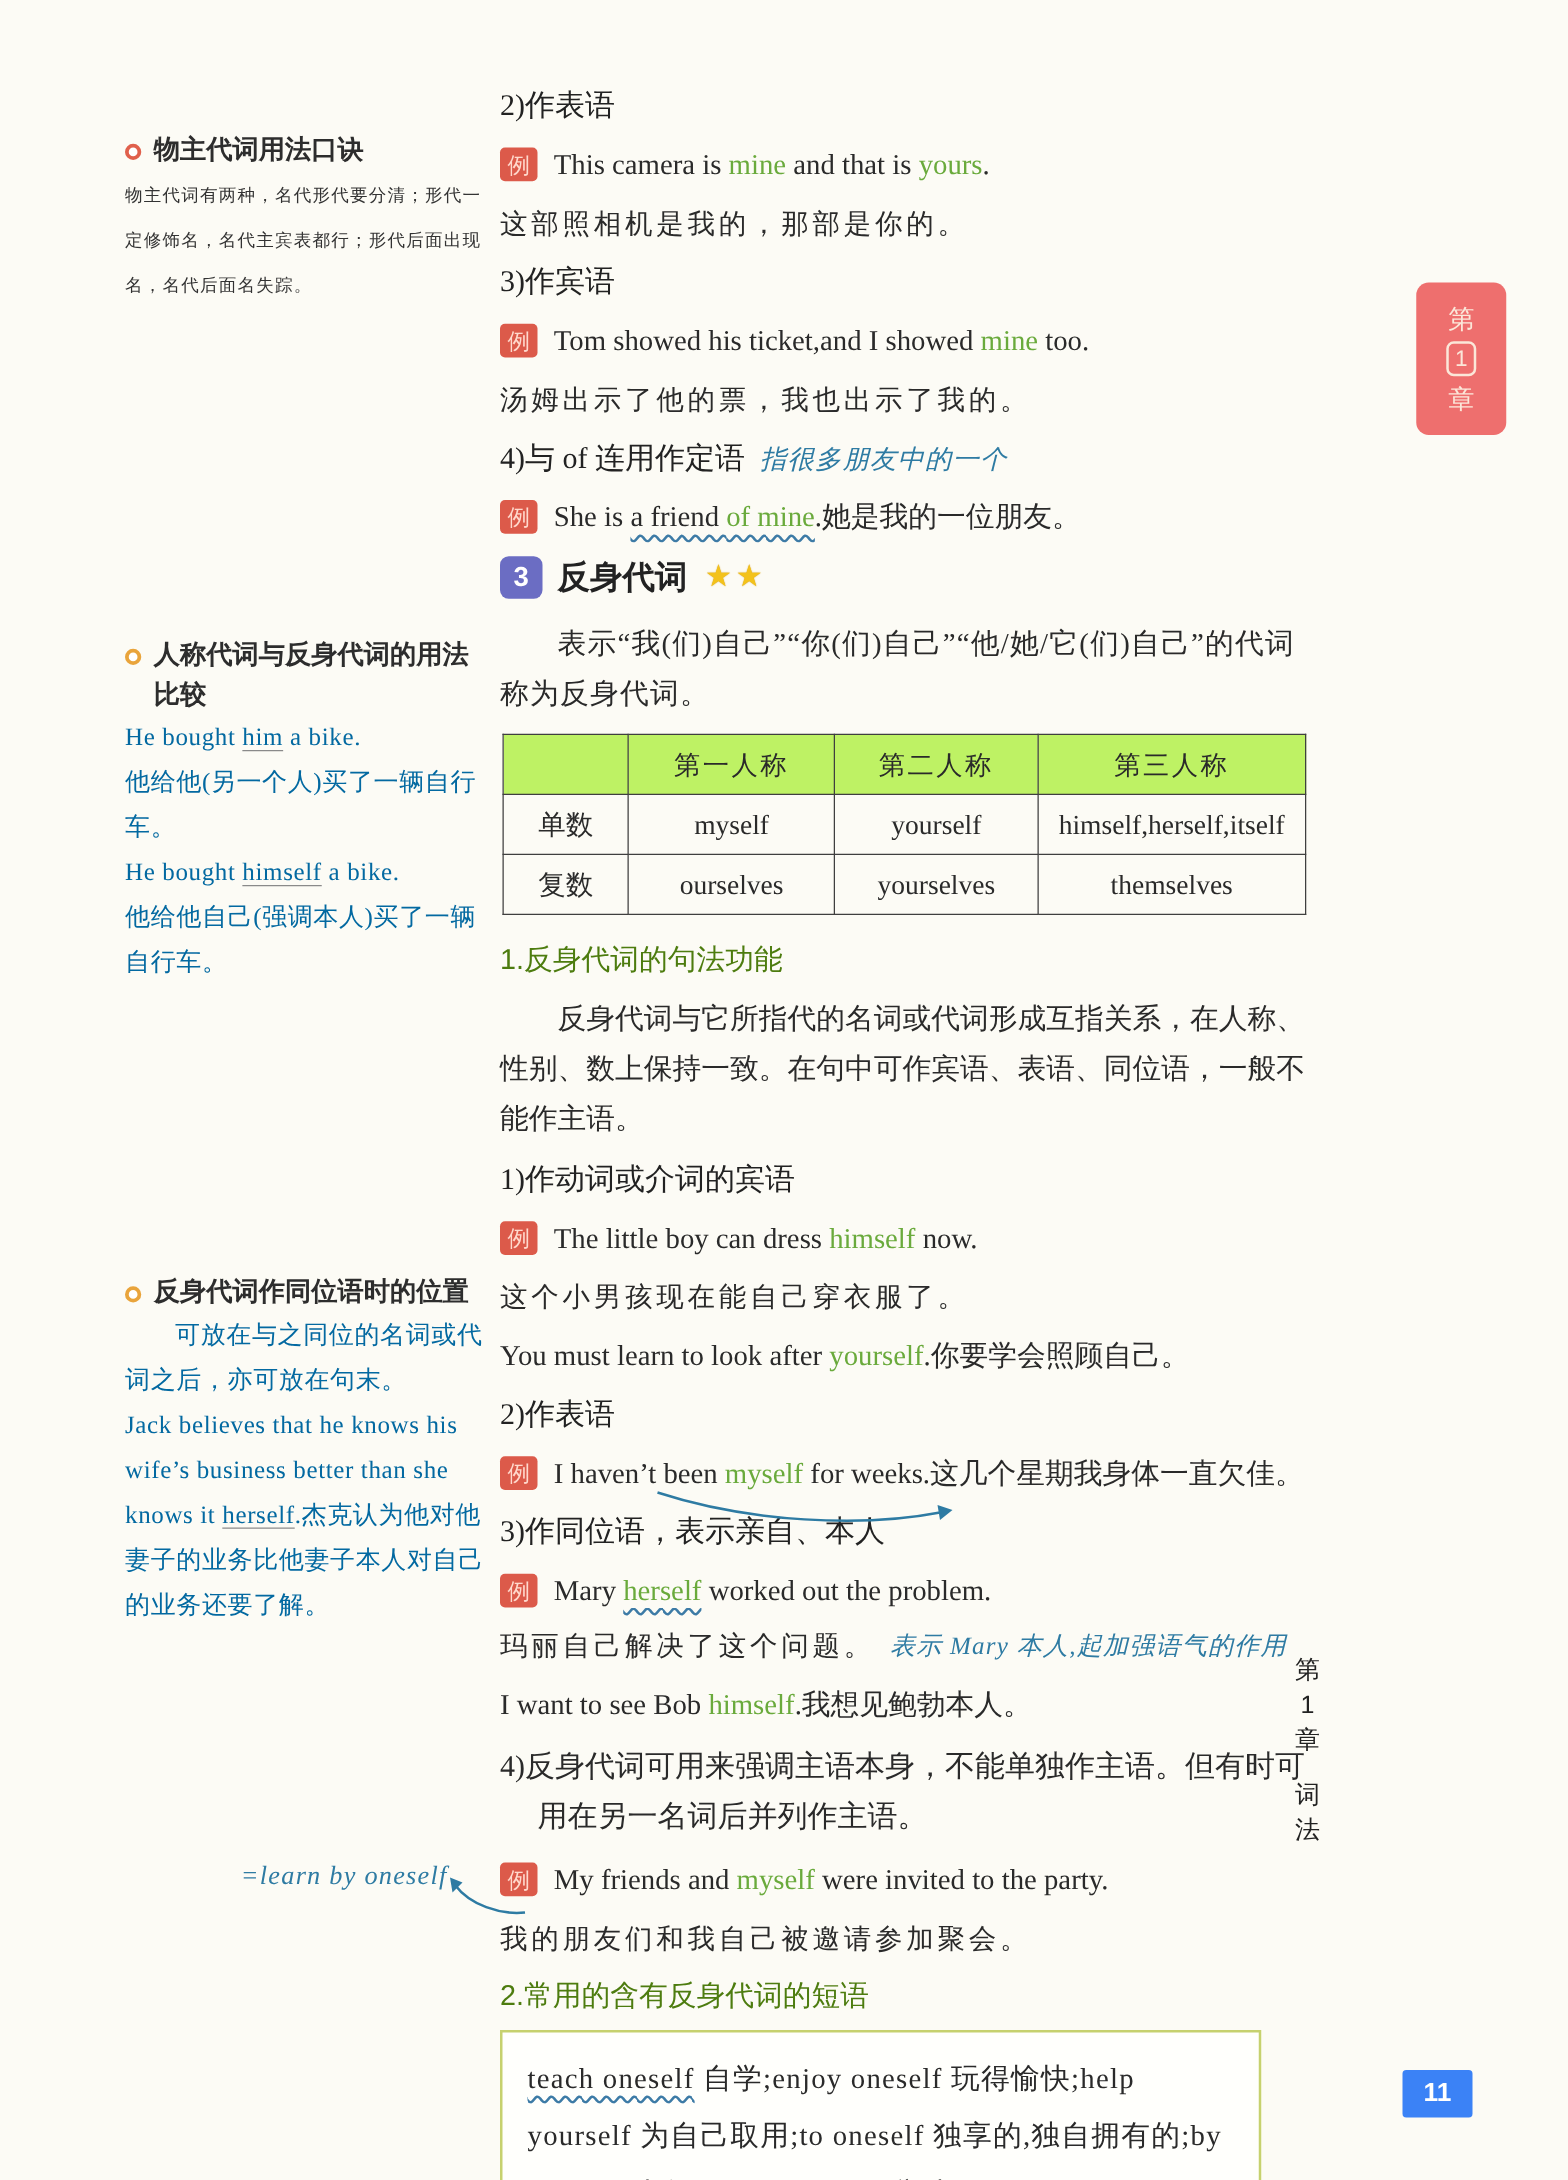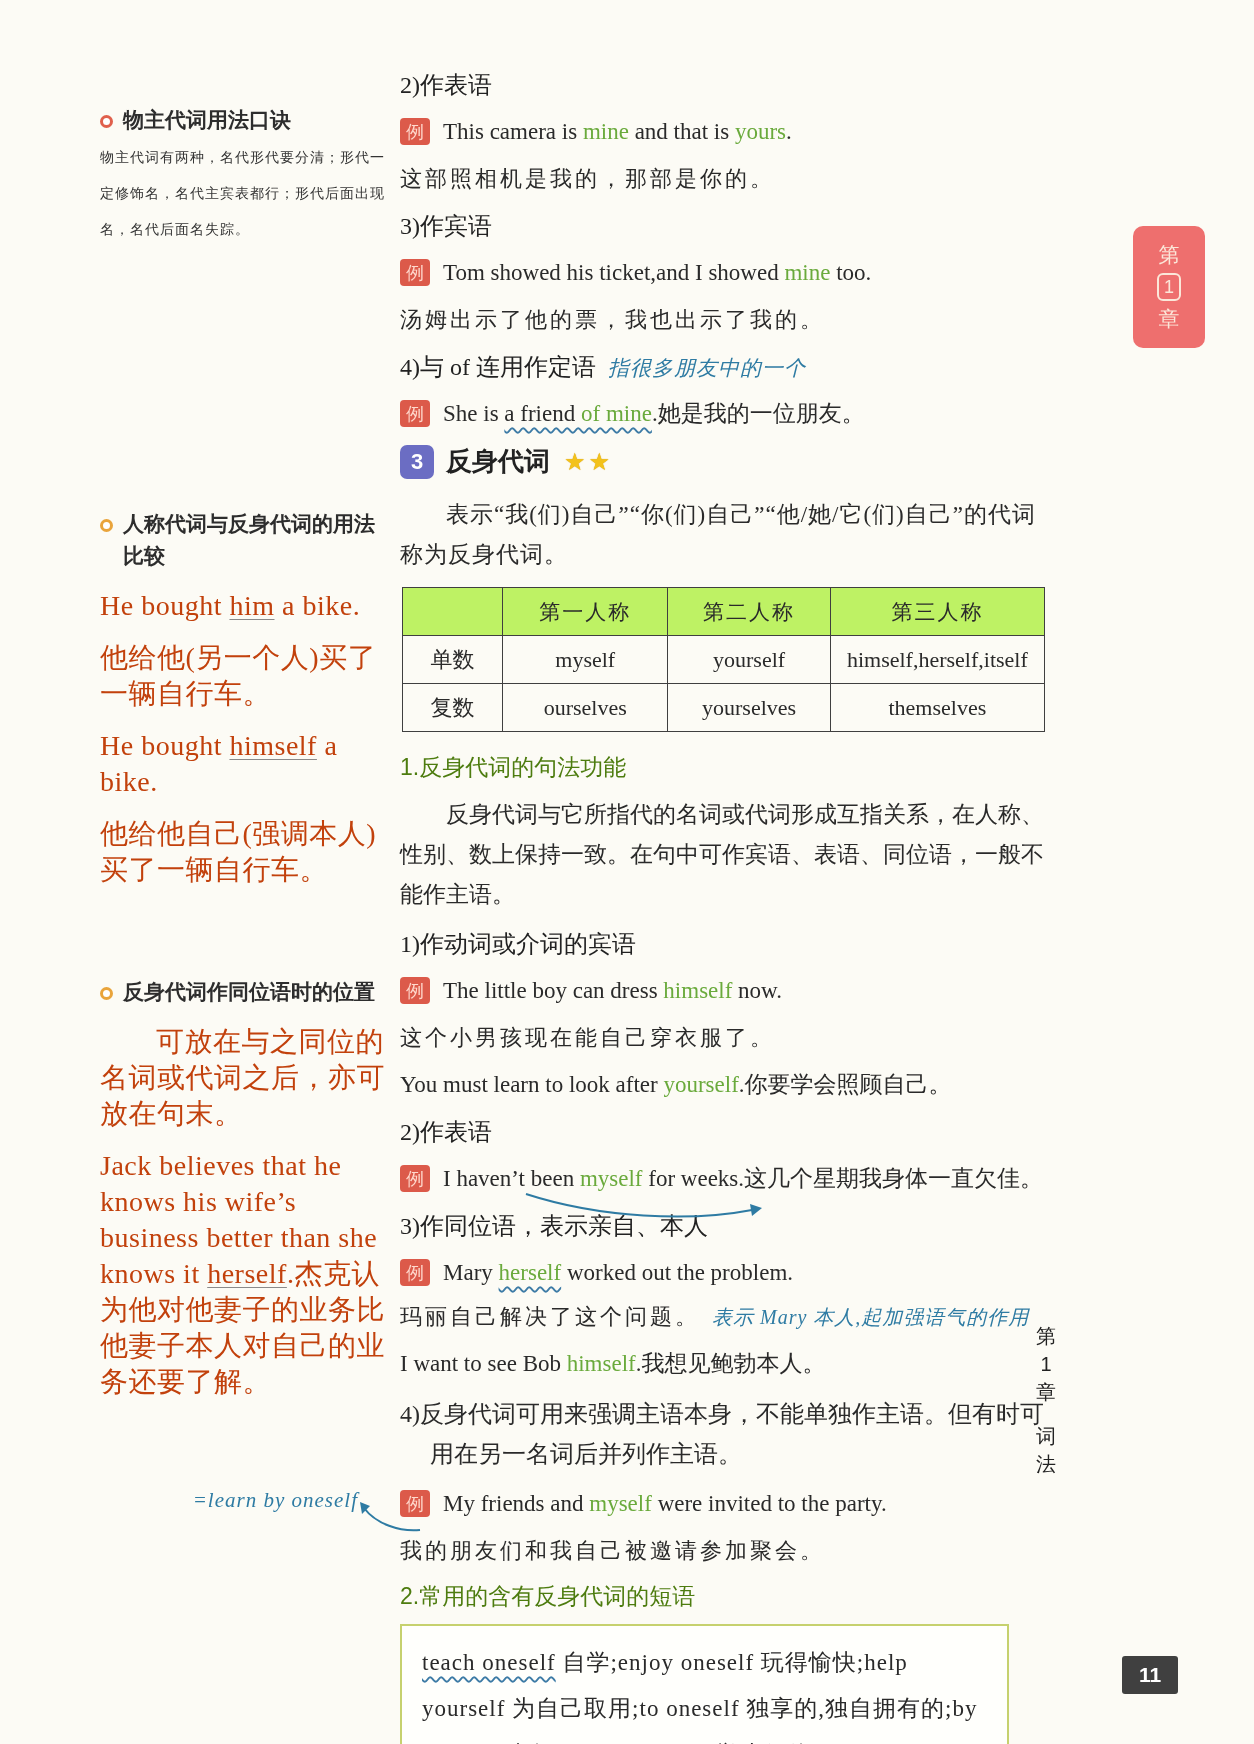--- a/index.html
+++ b/index.html
@@ -15,21 +15,21 @@
   .hand{color:#2e7ba3;font-style:italic;letter-spacing:1px;font-family:"Liberation Serif",serif;}
   
   .sidebar{position:absolute;left:100px;top:0;width:295px;}
   .side-note{position:absolute;left:0;width:295px;}
   .side-title{display:flex;align-items:flex-start;font-family:"Liberation Sans","DejaVu Sans",sans-serif;
     font-weight:bold;font-size:21px;line-height:32px;color:#2d2d2d;}
   .bullet{flex:0 0 auto;width:7px;height:7px;border-radius:50%;margin:11px 10px 0 0;background:#fff;}
   .bullet.red{border:3px solid #e0604c;}
   .bullet.org{border:3px solid #e9a43b;}
   .side-body{font-size:14px;line-height:36px;letter-spacing:1px;margin-top:4px;color:#333;}
-  .side-line{font-size:28px;line-height:36px;letter-spacing:.5px;color:#c2410c;margin-top:16px;}
+  .side-line{font-size:20px;line-height:36px;letter-spacing:.5px;color:#0369a1;}
   .margin-note{position:absolute;left:118px;top:1488px;width:240px;text-align:right;font-size:21px;}
   
   .main{position:absolute;left:400px;top:68px;width:645px;}
   .h-cn{font-size:24px;line-height:34px;margin:0 0 13px 0;color:#222;}
   .ex-line{display:flex;align-items:flex-start;font-size:23px;line-height:34px;margin:0 0 13px 0;}
   .ex-badge{flex:0 0 auto;width:30px;height:27px;margin:3px 13px 0 0;background:#dc5a4a;color:#ffd9cd;
     font-family:"Liberation Sans","DejaVu Sans",sans-serif;font-size:18px;border-radius:4px;
     display:flex;align-items:center;justify-content:center;}
   .zh-line{font-size:22px;line-height:34px;letter-spacing:3px;margin:0 0 13px 0;}
   .mix-line{font-size:23px;line-height:34px;margin:0 0 13px 0;}
@@ -54,21 +54,21 @@
     font-size:23px;line-height:46px;letter-spacing:1px;}
   
   .chapter-tab{position:absolute;left:1133px;top:226px;width:72px;height:122px;background:#ee6f6e;
     border-radius:10px;display:flex;flex-direction:column;align-items:center;justify-content:center;
     color:#fbe7d9;font-size:21px;font-family:"Liberation Sans","DejaVu Sans",sans-serif;}
   .chapter-tab .boxed{border:2px solid #fbe7d9;border-radius:6px;padding:0 5px;margin:4px 0;font-size:18px;line-height:24px;}
   
   .footer-vert{position:absolute;left:1036px;top:1322px;display:flex;flex-direction:column;align-items:center;
     font-size:20px;color:#222;font-family:"Liberation Sans","DejaVu Sans",sans-serif;line-height:28px;}
   .footer-vert .gap{height:16px;}
-  .page-badge{position:absolute;left:1122px;top:1656px;width:56px;height:38px;background:#404040;color:#ffffff;
+  .page-badge{position:absolute;left:1122px;top:1656px;width:56px;height:38px;background:#3b82f6;color:#ffffff;
     font-family:"Liberation Sans","DejaVu Sans",sans-serif;font-weight:bold;font-size:21px;
     display:flex;align-items:center;justify-content:center;border-radius:3px;}
   
   .arrow{position:absolute;pointer-events:none;}
 </style>
 </head>
 <body>
 
 <div class="sidebar">
 
@@ -84,21 +84,21 @@
     <div class="side-title">
       <span class="bullet org"></span>
       <span>人称代词与反身代词的用法比较</span>
     </div>
     <div class="side-line"><span>He bought </span><span class="u">him</span><span> a bike.</span></div>
     <div class="side-line">他给他(另一个人)买了一辆自行车。</div>
     <div class="side-line"><span>He bought </span><span class="u">himself</span><span> a bike.</span></div>
     <div class="side-line">他给他自己(强调本人)买了一辆自行车。</div>
   </div>
 
-  <div class="side-note" style="top:976px;">
+  <div class="side-note" style="top:1018px;">
     <div class="side-title">
       <span class="bullet org"></span>
       <span>反身代词作同位语时的位置</span>
     </div>
     <div class="side-line" style="text-indent:2em;">可放在与之同位的名词或代词之后，亦可放在句末。</div>
     <div class="side-line"><span>Jack believes that he knows his wife’s business better than she knows it </span><span class="u">herself</span><span>.杰克认为他对他妻子的业务比他妻子本人对自己的业务还要了解。</span></div>
   </div>
 
 </div>
 

